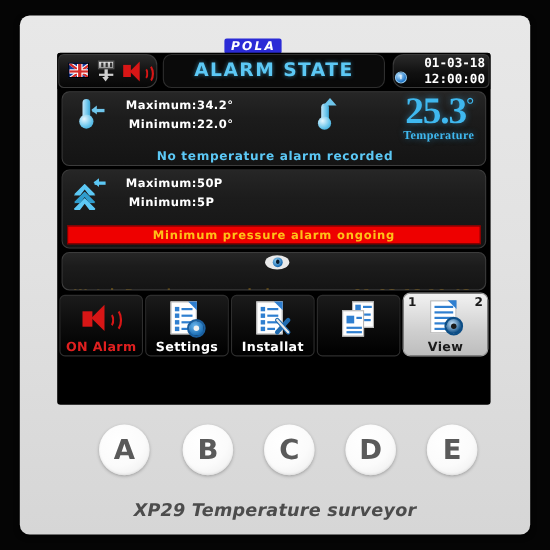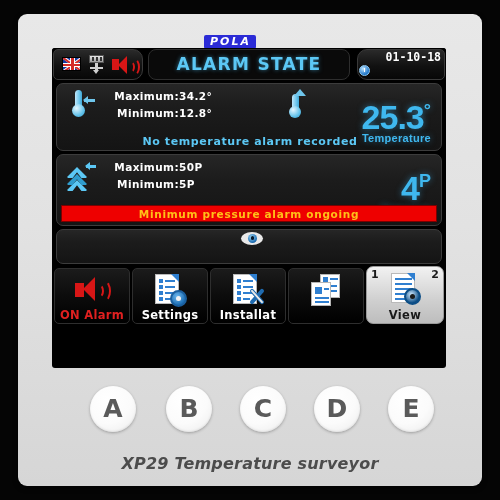--- a/index.html
+++ b/index.html
@@ -201,24 +201,24 @@
     font-family: "DejaVu Sans", sans-serif;
     font-weight: bold;
     font-size: 10.5px;
     line-height: 17px;
     letter-spacing: 0.4px;
   }
   .minmax .lbl { display:inline-block; width: 76px; text-align: right; }
   .minmax .val { display:inline-block; }
 
   .bigval {
-    position: absolute; right: 10px; top: 15px;
+    position: absolute; right: 10px; top: 0px;
     text-align: right;
     color: #3fb8ef;
-    font-family: Liberation Sans, sans-serif;
+    font-family: Liberation Serif, serif;
     font-weight: bold;
     text-shadow: 0 0 6px rgba(60,180,240,0.5);
   }
   .bigval .num { font-size: 34px; line-height: 36px; letter-spacing: -1px; }
   .bigval .unit { font-size: 18px; vertical-align: top; line-height: 22px; }
   .bigval .cap {
     display:block; font-size: 11px; line-height: 12px; letter-spacing: 0.3px;
     margin-top: -3px;
   }
 
@@ -488,39 +488,40 @@
             <div class="w w1"></div>
               <div class="w w2"></div>
           </div>
         </div>
 
         <div class="tb-pill" id="tb-mid"></div>
         <div id="tb-mid-text">ALARM STATE</div>
 
         <div class="tb-pill" id="tb-right"></div>
         <div id="dt">
-          <div class="date">01-10-18</div>
+          <div class="date">01-03-18</div>
           <div class="clock"></div>
+          <div class="time">12:00:00</div>
         </div>
       </div>
 
       <div class="panel" id="panel-temp">
         <div class="ico-therm">
           <div class="tube"></div>
             <div class="bulb"></div>
           <div class="arr"></div>
             <div class="arrh"></div>
         </div>
 
         <div class="minmax">
           <div>
             <span class="lbl">Maximum:</span><span class="val">34.2°</span>
           </div>
           <div>
-            <span class="lbl">Minimum:</span><span class="val">12.8°</span>
+            <span class="lbl">Minimum:</span><span class="val">22.0°</span>
           </div>
         </div>
 
         <div class="ico-therm" style="left:auto; right:128px; top:4px;">
           <div class="tube" style="left:9px; top:6px; height:16px;"></div>
           <div class="bulb" style="left:6px; top:18px; width:12px;height:12px;"></div>
           <div style="position:absolute;left:11px;top:1px;width:0;height:0;border-left:6px solid transparent;border-right:6px solid transparent;border-bottom:7px solid #6fc6ec;"></div>
         </div>
 
         <div class="bigval">
@@ -548,24 +549,20 @@
             <span class="lbl">Minimum:</span><span class="val">5P</span>
           </div>
         </div>
 
         <div class="ico-pres ico-pres-big">
           <div class="cv a1"></div>
             <div class="cv a2"></div>
             <div class="cv a3"></div>
         </div>
 
-        <div class="bigval">
-          <span class="num">4</span><span class="unit">P</span>
-          <span class="cap">Pressure</span>
-        </div>
 
         <div class="alarmbar">Minimum pressure alarm ongoing</div>
       </div>
 
       <div class="panel" id="panel-wd">
         <div class="ico-eye">
           <div class="w"></div>
             <div class="ir"></div>
             <div class="pu"></div>
         </div>

